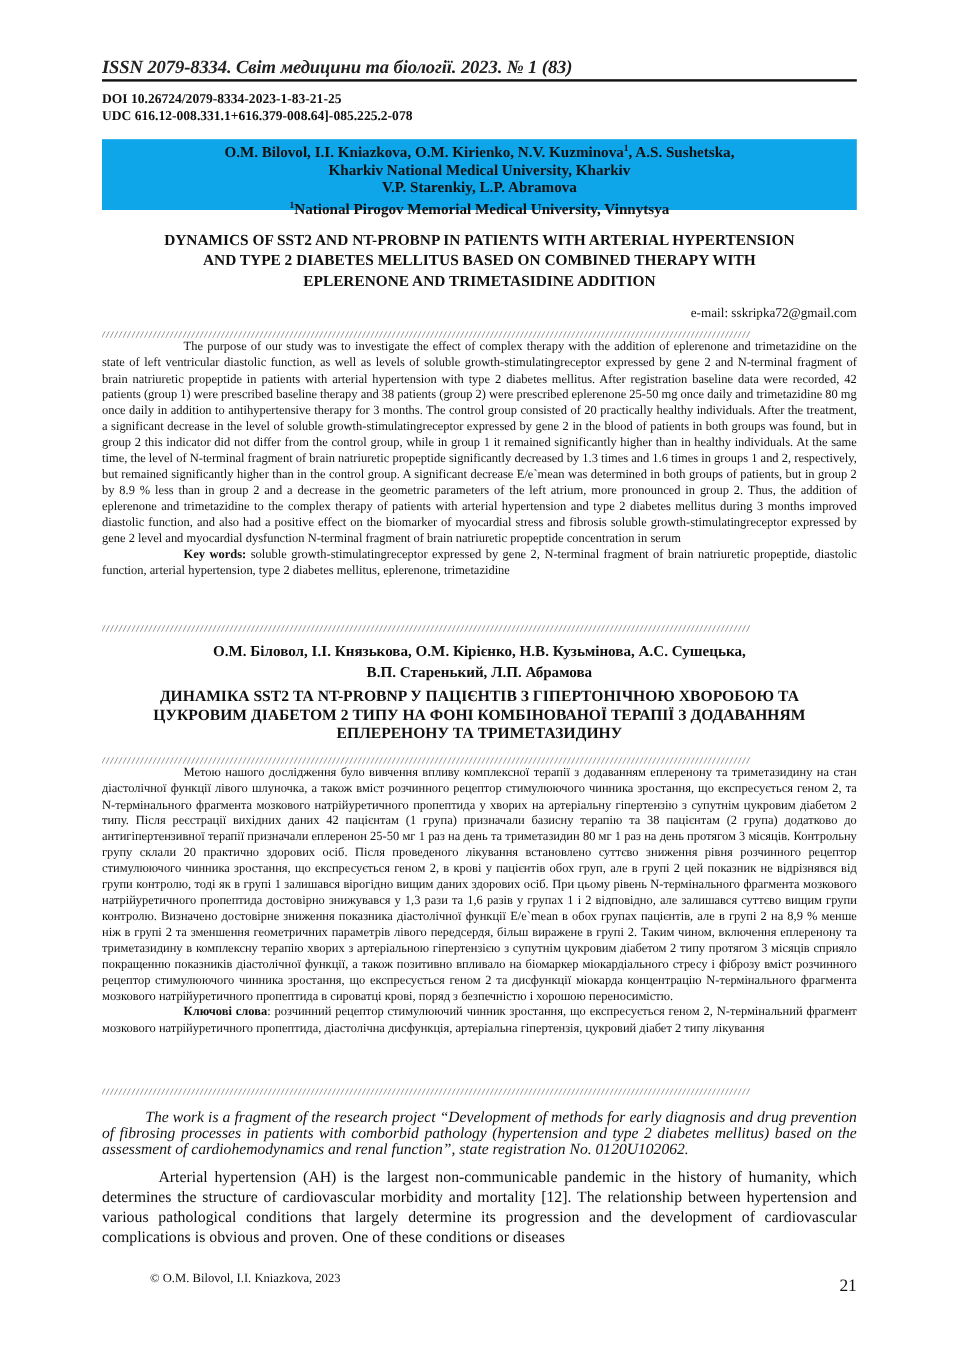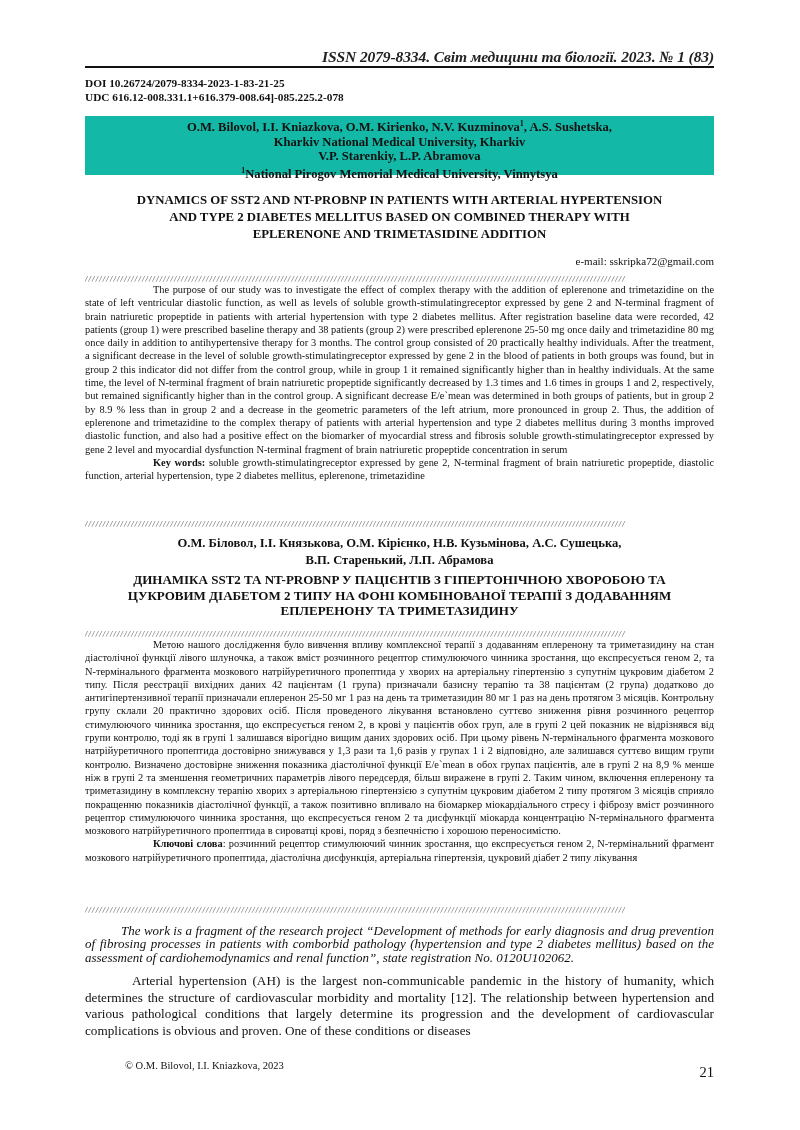--- a/index.html
+++ b/index.html
@@ -3,33 +3,33 @@
 <meta charset="utf-8">
 <style>
   html, body { margin: 0; padding: 0; background: #ffffff; }
   body {
     width: 800px; height: 1130px; position: relative; overflow: hidden;
     font-family: "Liberation Serif", "DejaVu Serif", serif; color: #111;
   }
   .page { position: absolute; left: 85px; width: 629px; top: 0; }
   .journal-header {
     position: absolute; top: 48px; right: 0; width: 629px;
-    text-align: right; font-style: italic; font-weight: bold;
+    text-align: left; font-style: italic; font-weight: bold;
     font-size: 15.5px; letter-spacing: -0.1px; color: #222;
   }
   .header-rule {
     position: absolute; top: 66px; left: 0; width: 629px; height: 0;
     border-top: 2px solid #111;
   }
   .doi-block {
     position: absolute; top: 76px; left: 0; font-weight: bold; font-size: 11.3px; line-height: 14px;
   }
   .authors-box {
     position: absolute; top: 116px; left: 0; width: 629px; height: 59px;
-    background: #14b8a6; text-align: center; font-weight: bold;
+    background: #0ea5e9; text-align: center; font-weight: bold;
     font-size: 12.6px; line-height: 14.6px; padding-top: 1px; box-sizing: border-box;
   }
   .title-en {
     position: absolute; top: 192px; left: 0; width: 629px; text-align: center;
     font-weight: bold; font-size: 12.8px; line-height: 17px;
   }
   .email {
     position: absolute; top: 255px; right: 0; font-size: 11px; text-align: right;
   }
   .sep {

